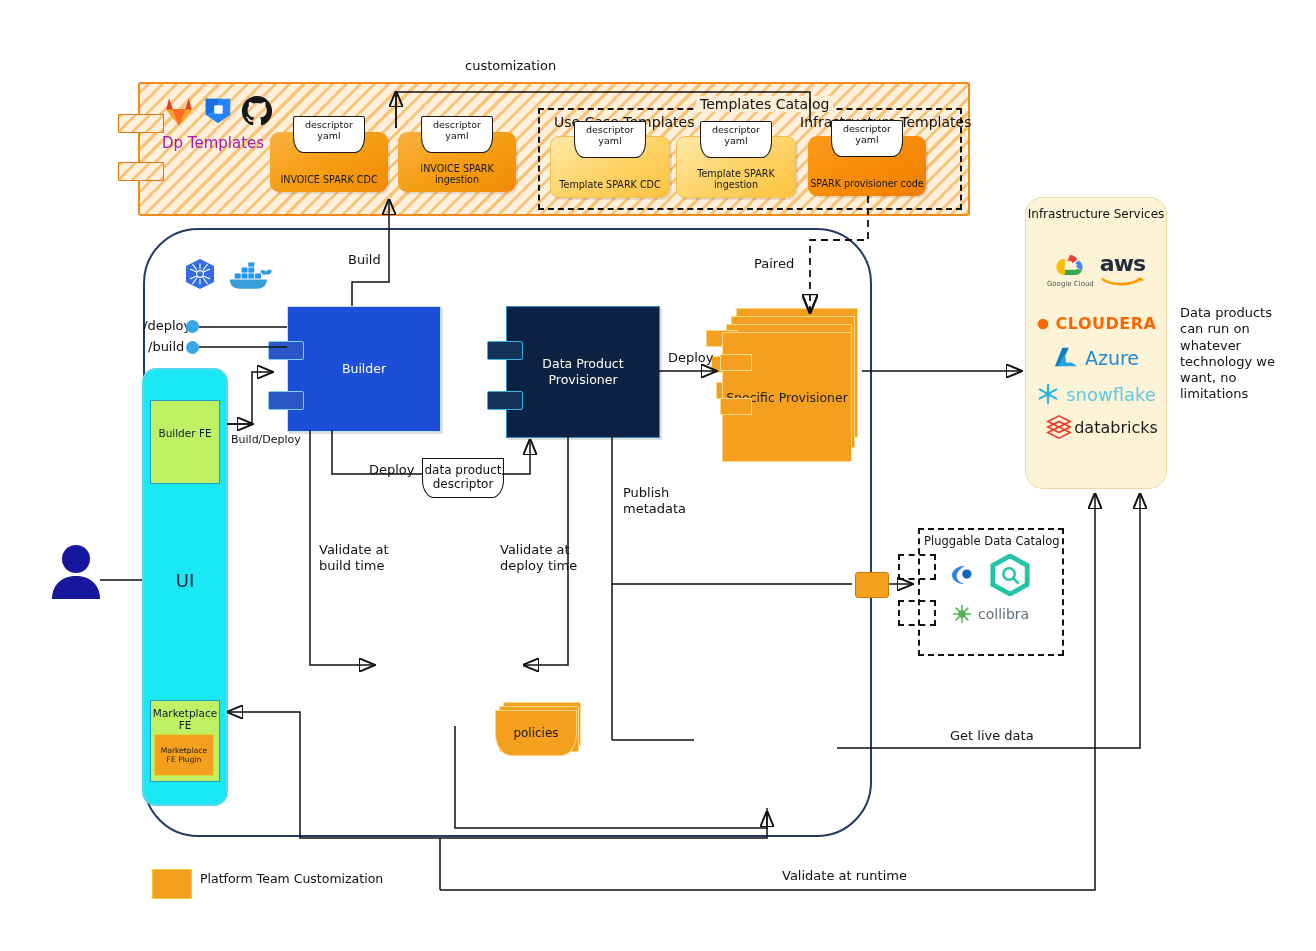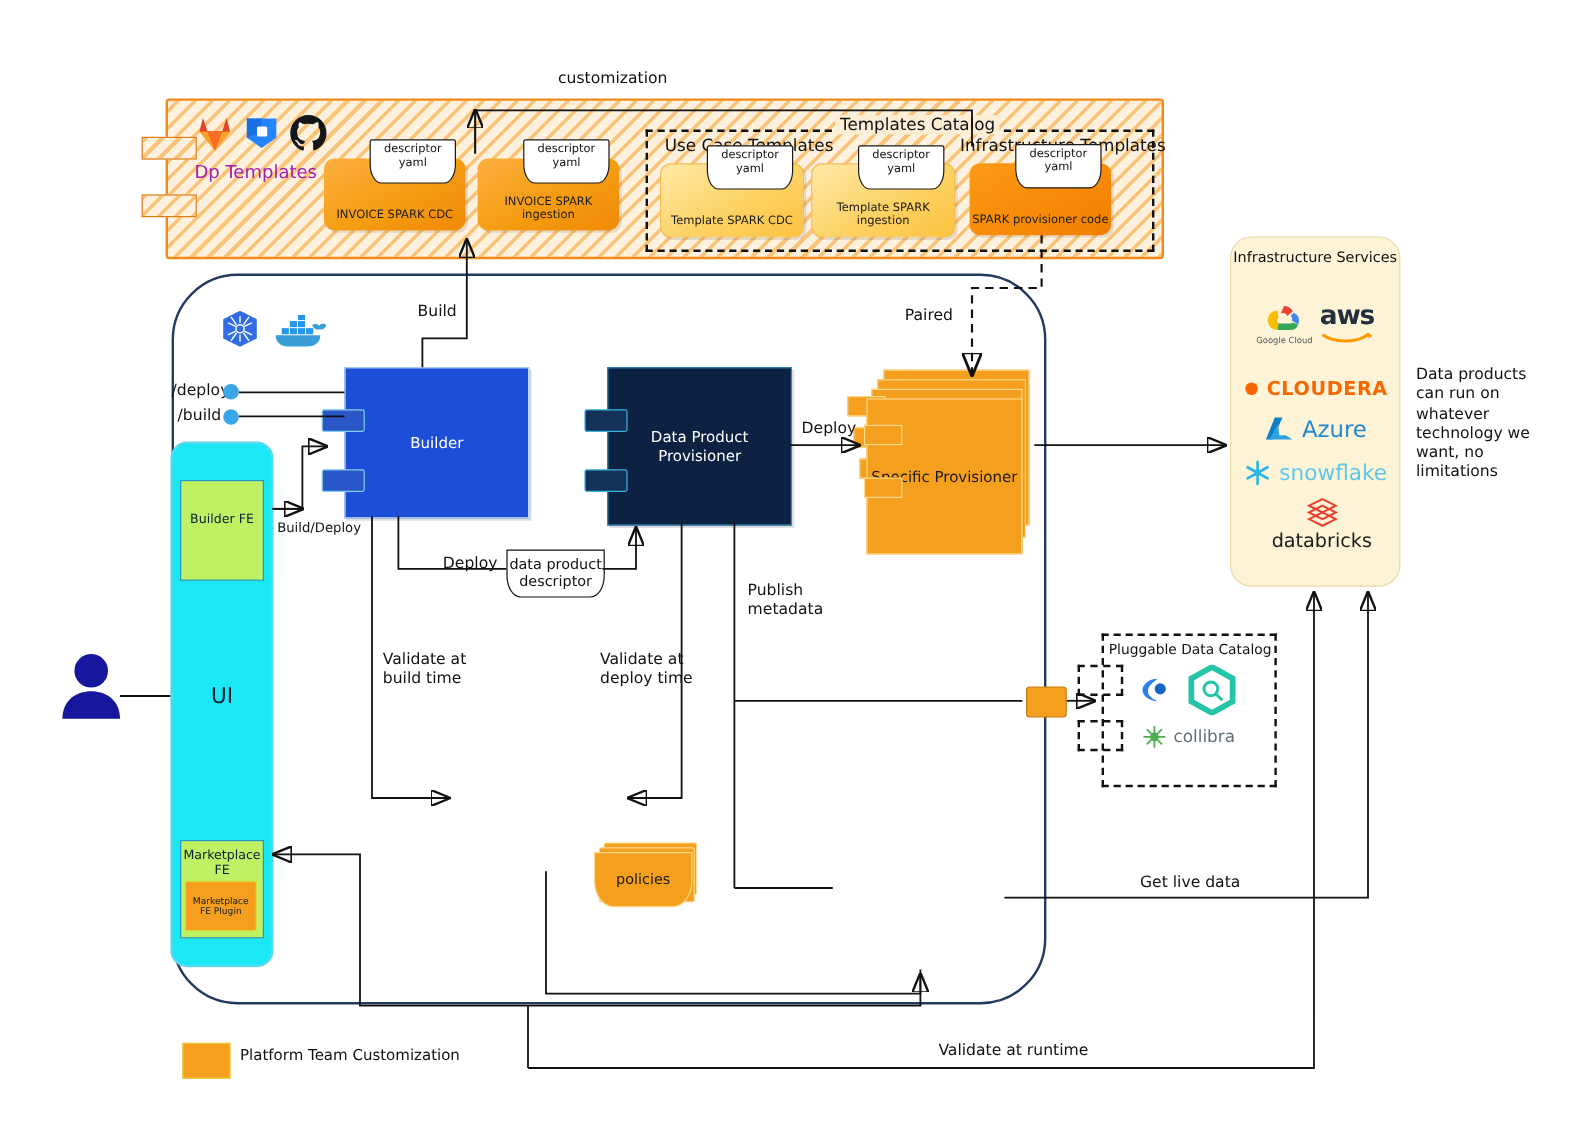--- a/index.html
+++ b/index.html
@@ -37,21 +37,21 @@
     box-shadow:2px 2px 0 rgba(0,0,0,.10);
   }
   .card.strong{background:linear-gradient(150deg,#fbb040 0%,#f59c10 55%,#f08a08 100%);}
   .card.soft{background:linear-gradient(150deg,#ffe9a8 0%,#fdd265 55%,#fcc33f 100%);
              border:1px solid #f3bd52;}
   .card.hot{background:linear-gradient(150deg,#fb9a18 0%,#f68a06 60%,#ef7e00 100%);}
   .card .yaml{
     position:absolute;left:50%;transform:translateX(-50%);top:-16px;
     width:70px;height:32px;background:#fff;border:1.6px solid #1a1a1a;
     border-radius:2px 2px 10px 10px / 2px 2px 16px 16px;
-    font-size:9.5px;line-height:1.15;text-align:center;padding-top:3px;color:#111;margin-left:15px;
+    font-size:9.5px;line-height:1.15;text-align:center;padding-top:3px;color:#111;
   }
   .card .cap{position:absolute;left:0;right:0;bottom:7px;text-align:center;
     font-size:9.6px;color:#1a1a1a;}
 
   
   .dashbox{position:absolute;border:2px dashed #111;}
   .sect-title{position:absolute;font-size:14px;color:#111;white-space:nowrap;}
 
   
   #platform{
@@ -340,21 +340,21 @@
         <g stroke="#29b5e8" stroke-width="2.4" stroke-linecap="round">
           <line x1="13" y1="3" x2="13" y2="23"></line>
           <line x1="4" y1="8" x2="22" y2="18"></line>
           <line x1="4" y1="18" x2="22" y2="8"></line>
         </g>
         <circle cx="13" cy="13" r="3" fill="#29b5e8"></circle>
       </svg>
       <span style="font-size:18px;color:#5fc7e8;">snowflake</span>
     </div>
 
-    <div class="infra-row" style="top:216px;flex-direction:column;gap:1px;padding-left:11px;">
+    <div class="infra-row" style="top:216px;flex-direction:row;gap:1px;padding-left:11px;">
       <svg width="28" height="26" viewBox="0 0 30 28">
         <g fill="none" stroke="#ee3d2c" stroke-width="1.8">
           <path d="M3 8 L15 2 L27 8 L15 14z"></path>
           <path d="M3 14 L15 8 L27 14 L15 20z"></path>
           <path d="M3 20 L15 14 L27 20 L15 26z"></path>
         </g>
       </svg>
       <span style="font-size:16px;color:#1b1b1b;">databricks</span>
     </div>
   </div>

